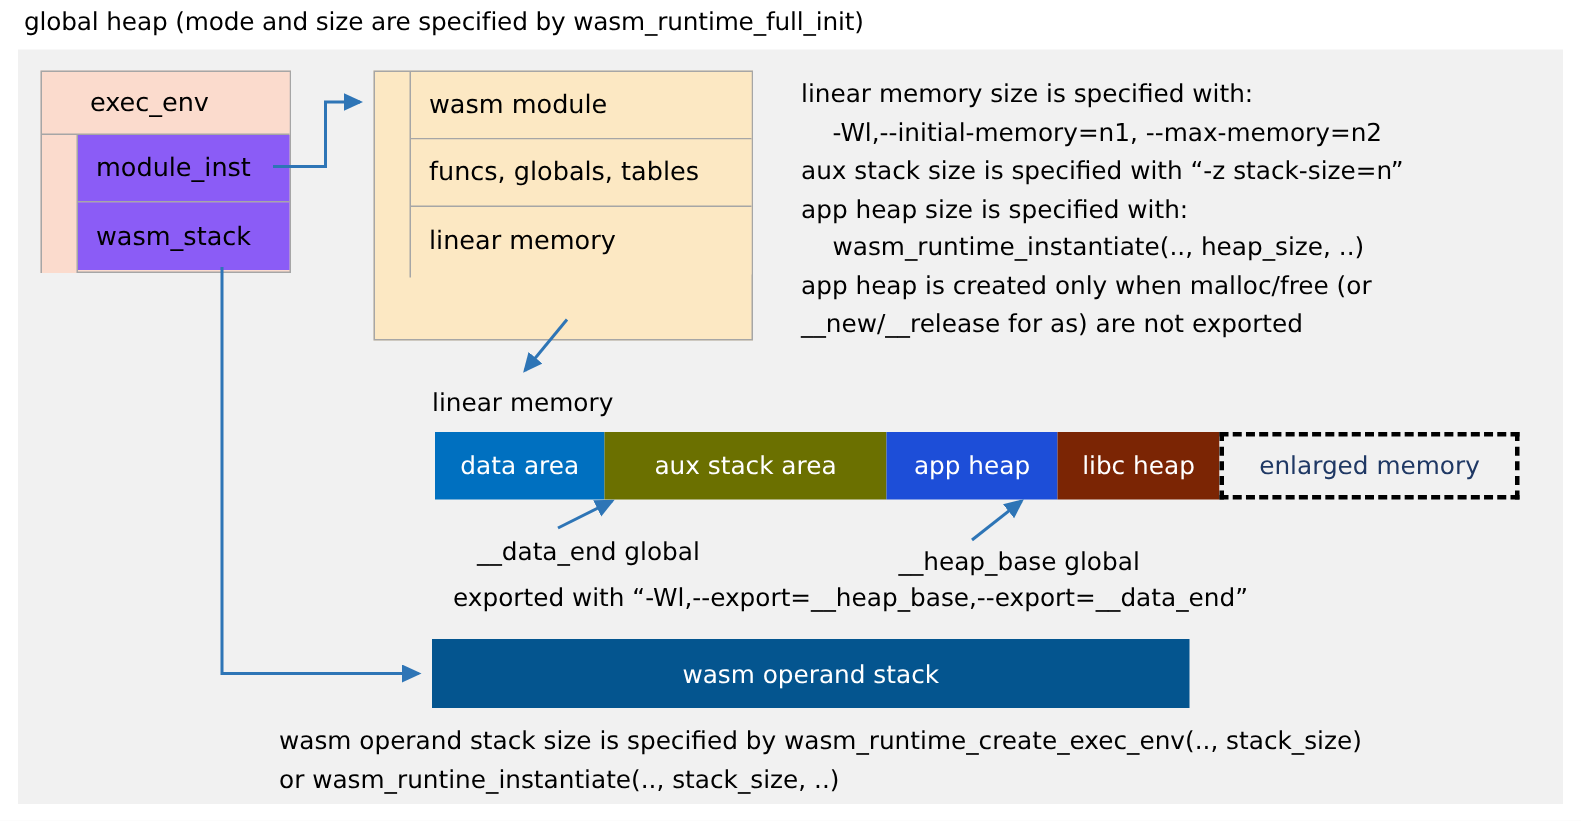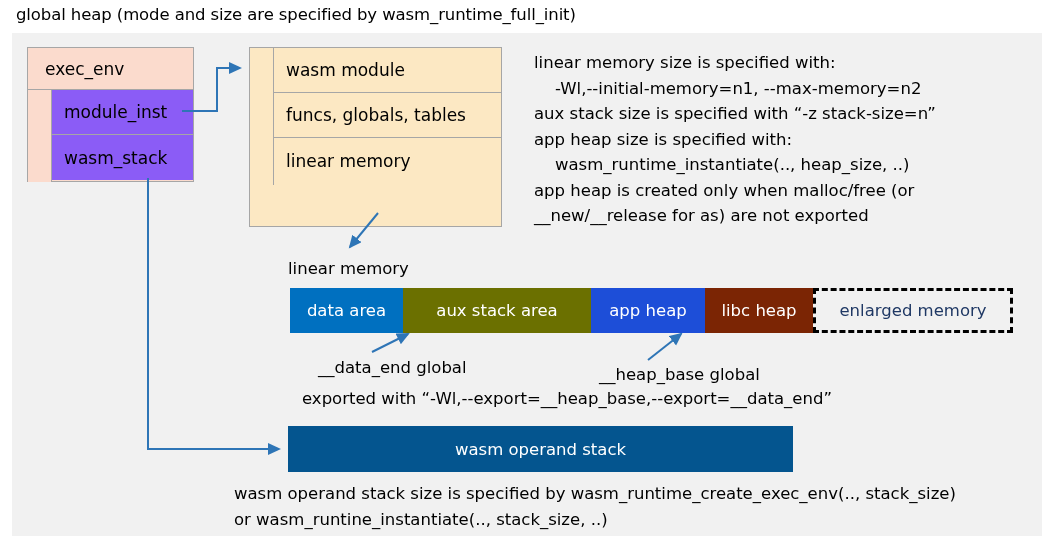--- a/index.html
+++ b/index.html
@@ -48,21 +48,21 @@
     position: absolute;
     box-sizing: border-box;
     border: 1px solid #a6a6a6;
   }
   .struct-head {
     box-sizing: border-box;
     height: 42px;
     border-bottom: 1px solid #a6a6a6;
     display: flex;
     align-items: center;
-    padding-left: 17px;
+    padding-left: 32px;
     font-size: 17px;
     color: #000;
     white-space: nowrap;
   }
   .struct-body {
     display: flex;
     box-sizing: border-box;
   }
   .struct-gutter {
     box-sizing: border-box;
@@ -221,21 +221,21 @@
   </div>
 
   <div class="anno" style="left:599px; top:365px;">__heap_base global</div>
 
   <div class="anno" style="left:318px; top:358px;">__data_end global</div>
 
   <div class="anno" style="left:302px; top:389px;">exported with “-Wl,--export=__heap_base,--export=__data_end”</div>
 
   <div class="operand-stack" style="left:288px; top:426px; width:505px; height:46px; background:#04558f;">wasm operand stack</div>
 
-  <div class="bottom-note" style="left:186px; top:481px;margin-left:48px;">wasm operand stack size is specified by wasm_runtime_create_exec_env(.., stack_size)
+  <div class="bottom-note" style="left:186px; top:481px;">wasm operand stack size is specified by wasm_runtime_create_exec_env(.., stack_size)
 or wasm_runtine_instantiate(.., stack_size, ..)</div>
 
   <svg id="connectors" viewBox="0 0 1054 547" xmlns="http://www.w3.org/2000/svg">
     <defs>
       <marker id="arrowhead" markerWidth="7" markerHeight="7" refX="5.5" refY="3" orient="auto" markerUnits="strokeWidth">
         <path d="M0,0 L6.5,3 L0,6 z" fill="#2e75b6"></path>
       </marker>
       <marker id="arrowheadSm" markerWidth="7" markerHeight="7" refX="5.5" refY="3" orient="auto" markerUnits="strokeWidth">
         <path d="M0,0 L6.5,3 L0,6 z" fill="#2e75b6"></path>
       </marker>

